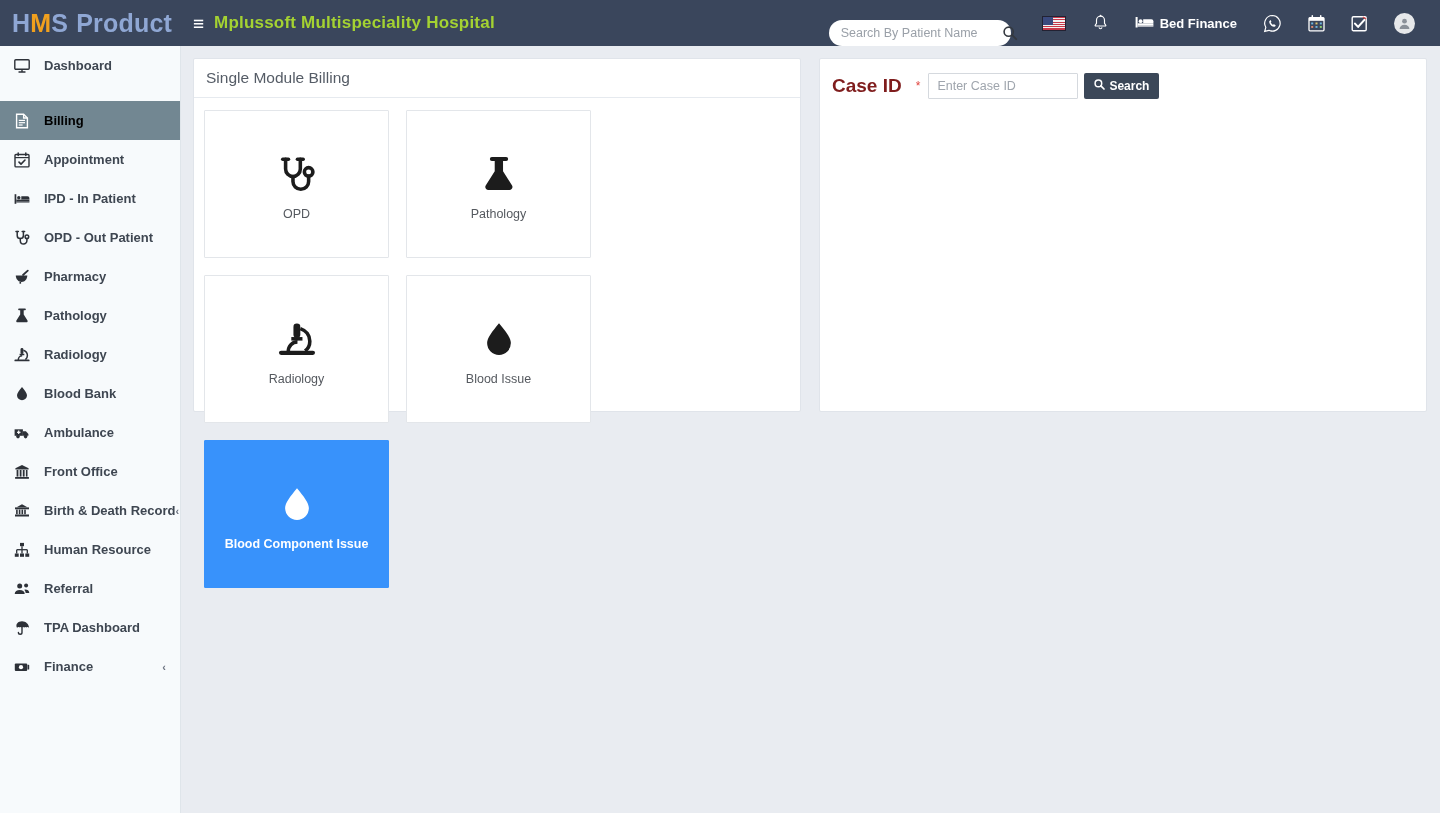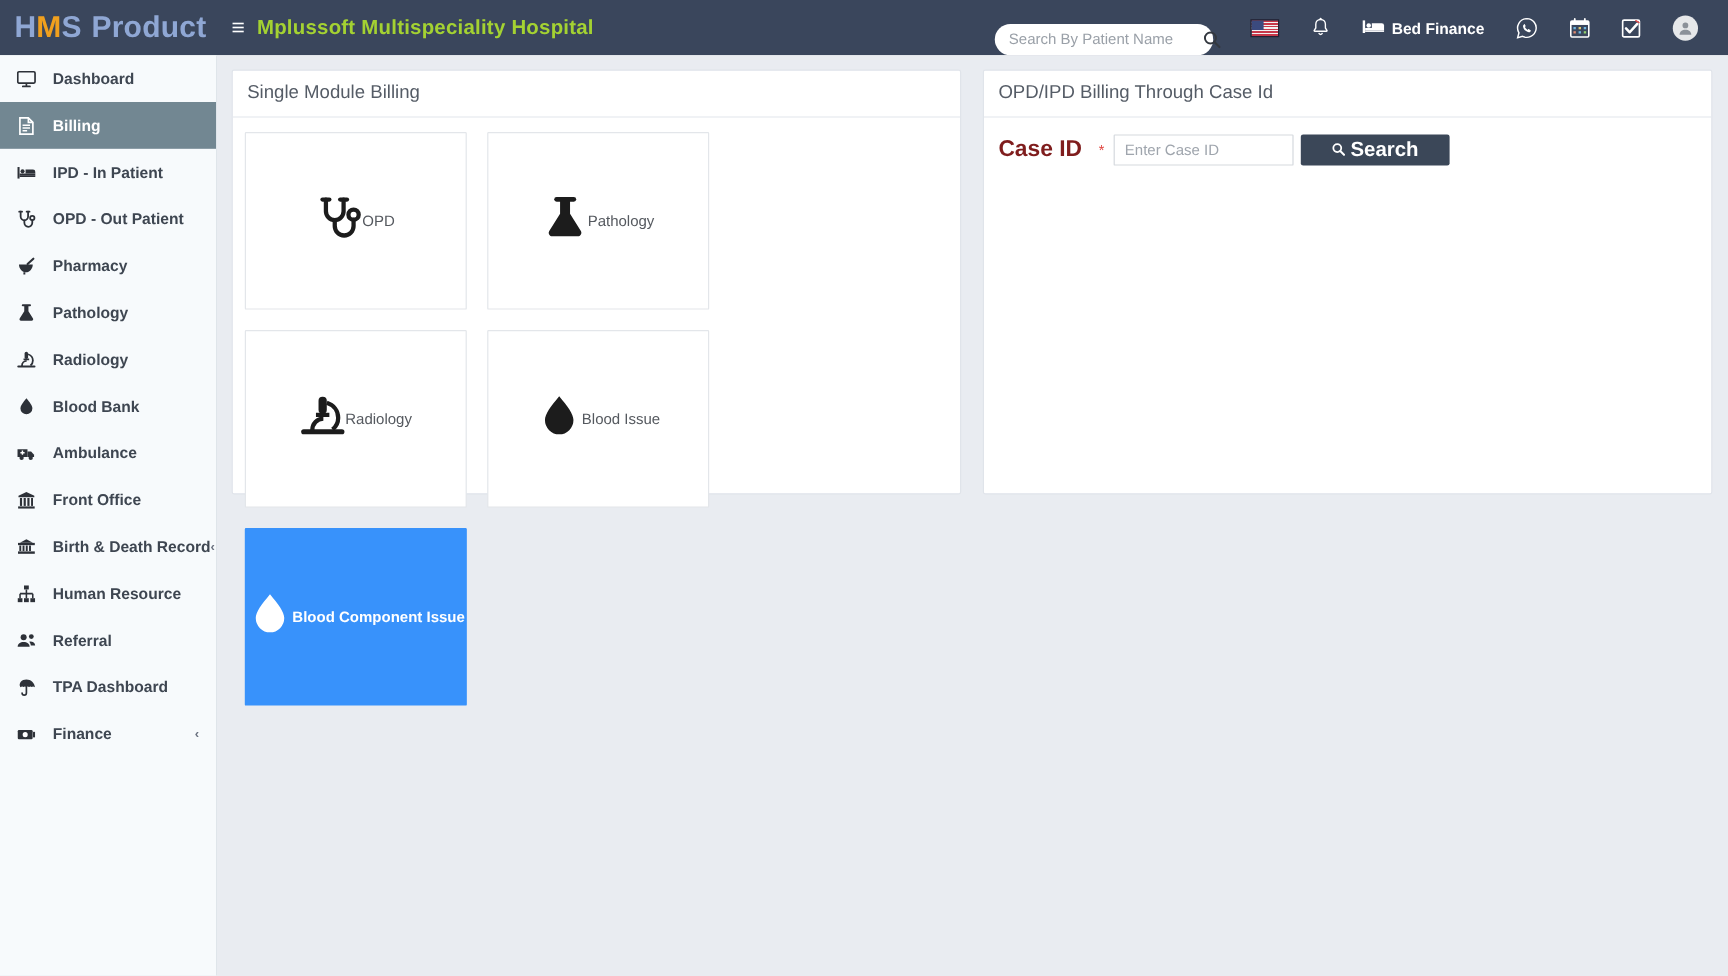--- a/index.html
+++ b/index.html
@@ -144,21 +144,22 @@
     white-space: nowrap;
   }
   .nav-item .nav-ico {
     width: 20px; flex: 0 0 20px;
     display: flex; align-items: center; justify-content: flex-start;
     margin-right: 10px;
     color: #2d3138;
   }
   .nav-item.active {
     background: #728792;
-    color: #ffffff;
+    color: #000000;
+    margin-top: 16px;
   }
   .nav-item.active .nav-ico { color: #ffffff; }
   .nav-item .caret {
     margin-left: auto;
     font-size: 11px;
     color: #6b7280;
   }
 
   
   .main {
@@ -194,20 +195,21 @@
     display: flex;
     flex-wrap: wrap;
     gap: 17px 17px;
   }
   .mod-card {
     width: 185px;
     height: 148px;
     border: 1px solid #e3e6ea;
     background: #ffffff;
     display: flex;
+    flex-direction: column;
     align-items: center;
     justify-content: center;
     cursor: pointer;
     border-radius: 1px;
   }
   .mod-card .mc-ico {
     height: 56px;
     display: flex; align-items: center; justify-content: center;
     color: #1c1c1c;
     margin-bottom: 4px;
@@ -243,23 +245,23 @@
     outline: none;
     font-family: "Liberation Sans", sans-serif;
     border-radius: 1px;
   }
   .case-input::placeholder { color: #9fa5ad; }
   .btn-search {
     height: 26px;
     background: #3b4758;
     color: #ffffff;
     border: none;
-    font-size: 17px;
+    font-size: 12px;
     font-weight: bold;
-    padding: 0 26px;
+    padding: 0 10px;
     display: flex;
     align-items: center;
     gap: 4px;
     cursor: pointer;
     margin-left: 6px;
     font-family: "Liberation Sans", sans-serif;
     border-radius: 2px;
   }
 </style>
 </head>
@@ -384,20 +386,32 @@
         <span class="nav-ico">
           <svg width="16" height="16" viewBox="0 0 16 16">
             <path d="M2.6 1.2h7l3.8 3.8v9.8H2.6z" fill="none" stroke="currentColor" stroke-width="1.4"></path>
             <path d="M9.6 1.2V5h3.8" fill="none" stroke="currentColor" stroke-width="1.3"></path>
             <line x1="4.8" y1="7.4" x2="11" y2="7.4" stroke="currentColor" stroke-width="1.2"></line>
             <line x1="4.8" y1="9.7" x2="11" y2="9.7" stroke="currentColor" stroke-width="1.2"></line>
             <line x1="4.8" y1="12" x2="8.6" y2="12" stroke="currentColor" stroke-width="1.2"></line>
           </svg>
         </span>
         <span>Billing</span>
+      </div>
+      <div class="nav-item">
+        <span class="nav-ico">
+          <svg width="16" height="16" viewBox="0 0 16 16">
+            <rect x="1" y="2.5" width="14" height="12.4" rx="1" fill="none" stroke="currentColor" stroke-width="1.4"></rect>
+            <line x1="4.2" y1="0.9" x2="4.2" y2="3.4" stroke="currentColor" stroke-width="1.5" stroke-linecap="round"></line>
+            <line x1="11.8" y1="0.9" x2="11.8" y2="3.4" stroke="currentColor" stroke-width="1.5" stroke-linecap="round"></line>
+            <line x1="1" y1="5.6" x2="15" y2="5.6" stroke="currentColor" stroke-width="1.2"></line>
+            <path d="M5 10.1l2 2 4-4.1" fill="none" stroke="currentColor" stroke-width="1.6" stroke-linecap="round" stroke-linejoin="round"></path>
+          </svg>
+        </span>
+        <span>Appointment</span>
       </div>
       <div class="nav-item">
         <span class="nav-ico">
           <svg width="16" height="16" viewBox="0 0 16 16">
             <rect x="0.6" y="3.2" width="1.7" height="9.6" fill="currentColor"></rect>
             <rect x="2.3" y="8.6" width="13.1" height="1.9" fill="currentColor"></rect>
             <rect x="2.3" y="10.5" width="13.1" height="1" fill="currentColor"></rect>
             <path d="M7.3 5.2h6.2a1.9 1.9 0 0 1 1.9 1.9v1.5H7.3z" fill="currentColor"></path>
             <circle cx="4.8" cy="6.8" r="1.7" fill="currentColor"></circle>
           </svg>
@@ -597,21 +611,20 @@
             <svg width="38" height="38" viewBox="0 0 16 16">
               <path d="M8 .9c2.9 3.5 5 6.2 5 8.4a5 5 0 0 1-10 0c0-2.2 2.1-4.9 5-8.4z" fill="currentColor"></path>
             </svg>
           </span>
           <span class="mc-label">Blood Component Issue</span>
         </div>
       </div>
   </div>
 
   <div class="panel panel-right">
-    <div class="panel-head">OPD/IPD Billing Through Case Id</div>
     <div class="panel-body">
       <div class="form-row">
         <span class="form-label">Case ID</span>
         <span class="req-star">*</span>
         <input class="case-input" type="text" placeholder="Enter Case ID" style="">
         <button class="btn-search">
           <span>
             <svg width="11" height="11" viewBox="0 0 11 11">
                 <circle cx="4.4" cy="4.4" r="3.3" fill="none" stroke="#ffffff" stroke-width="1.5"></circle>
                 <line x1="6.9" y1="6.9" x2="10" y2="10" stroke="#ffffff" stroke-width="1.7" stroke-linecap="round"></line>

